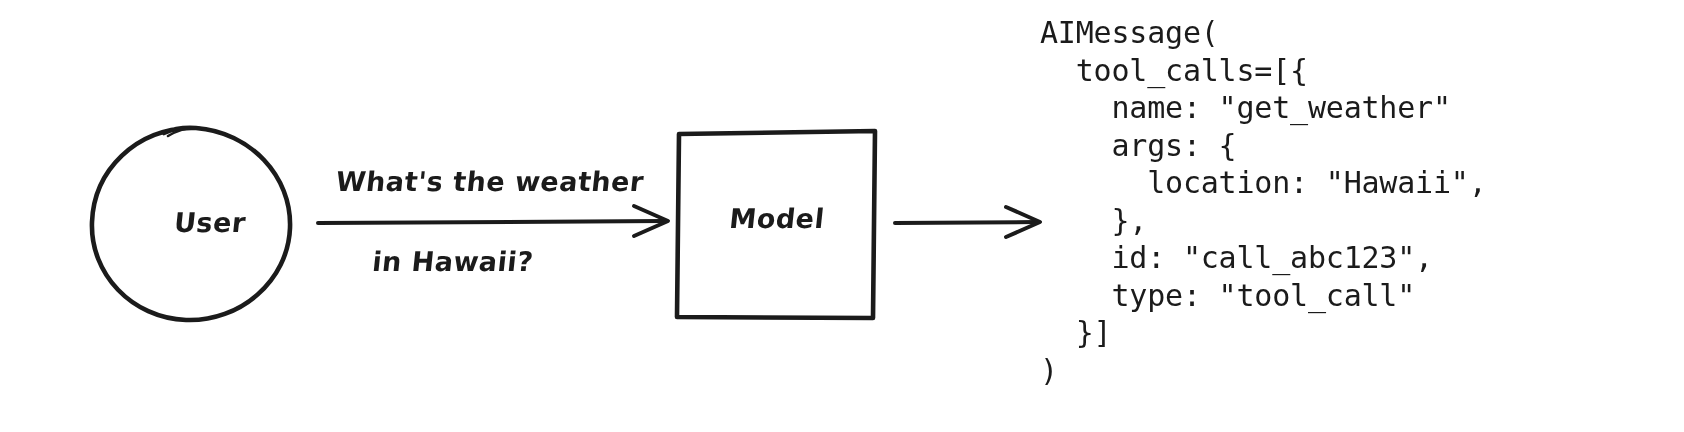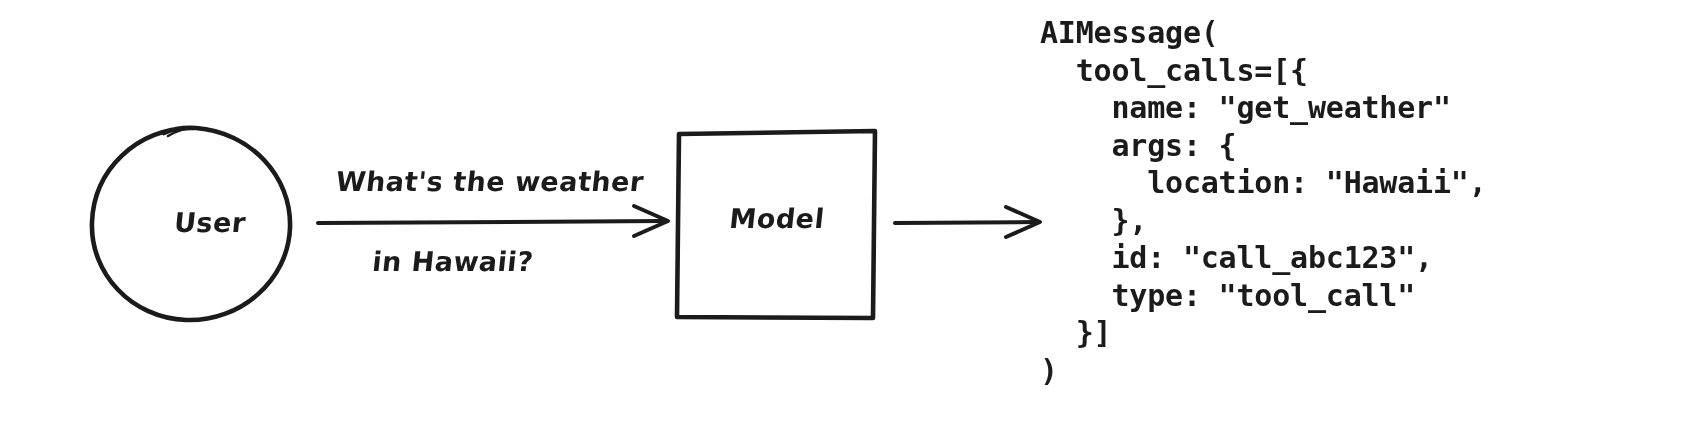--- a/index.html
+++ b/index.html
@@ -70,21 +70,21 @@
   
   #code-block {
     position: absolute;
     left: 1040px;
     top: 14px;
     font-family: "DejaVu Sans Mono", monospace;
     font-size: 30px;
     line-height: 37.5px;
     color: #1b1b1b;
     white-space: pre;
-    font-weight: 700;
+    font-weight: 400;
     letter-spacing: -0.2px;
   }
   #code-block .code-line {
     display: block;
     white-space: pre;
   }
 </style>
 </head>
 <body>
 

